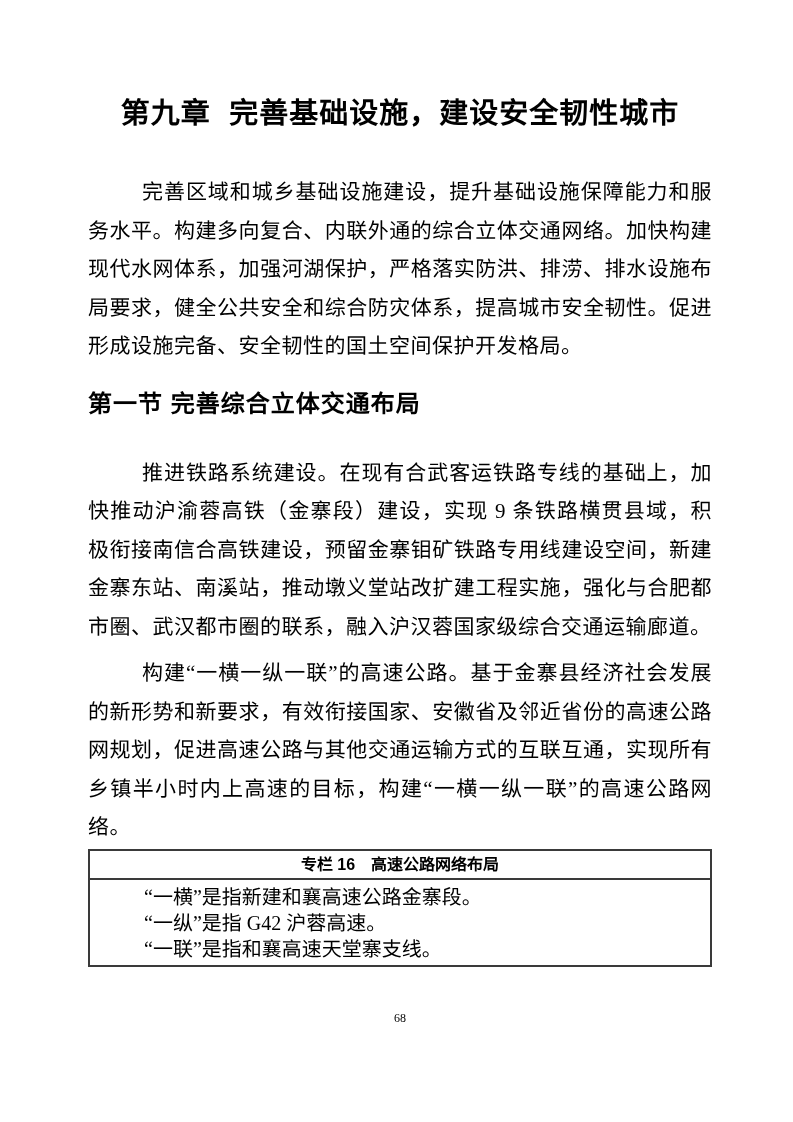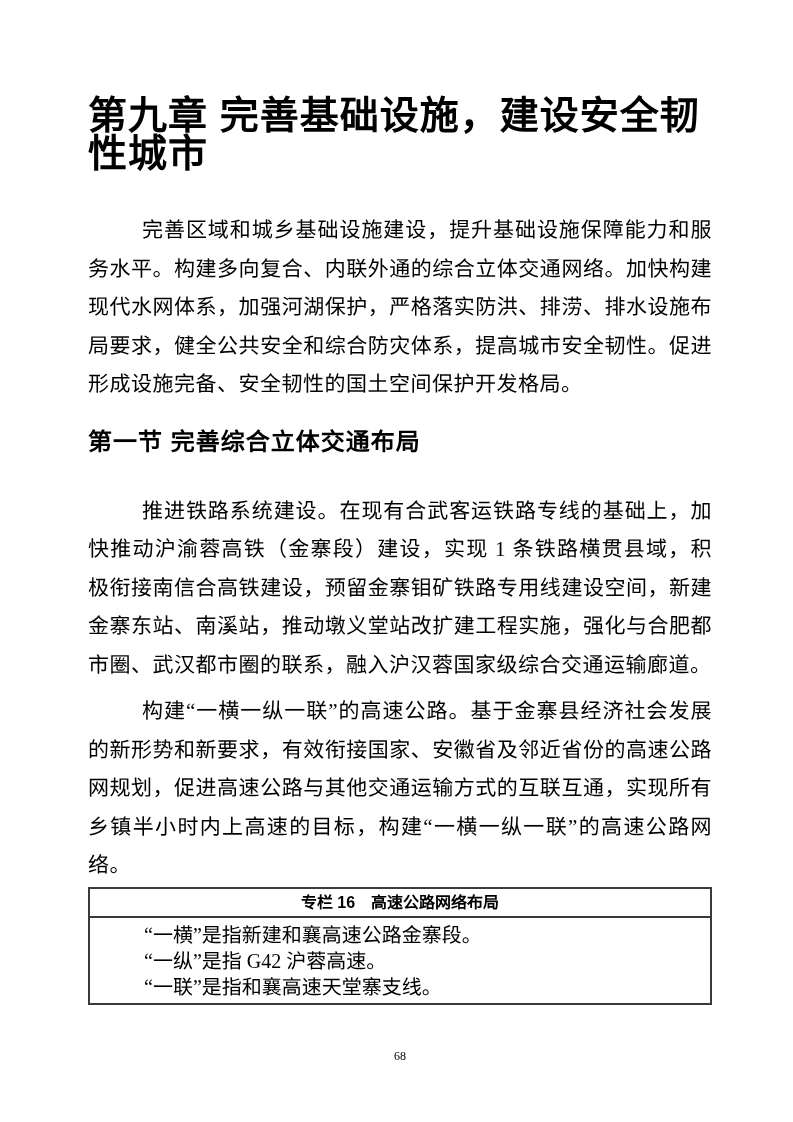--- a/index.html
+++ b/index.html
@@ -14,26 +14,26 @@
     margin: 0 auto;
     background: #ffffff;
     color: #000000;
     box-sizing: border-box;
     padding: 97px 81px 0 88px;
     font-family: "Liberation Serif", "DejaVu Serif", serif;
     overflow: hidden;
   }
   .chapter-title {
     margin: 0 0 38px 0;
-    font-size: 39px;
+    font-size: 29px;
     line-height: 38px;
     font-weight: bold;
-    text-align: left;
+    text-align: center;
     letter-spacing: 1px;
-    font-family: Liberation Sans, sans-serif;
+    font-family: Liberation Mono, monospace;
   }
   .body-para {
     margin: 0;
     font-size: 21px;
     line-height: 38.5px;
     text-align: justify;
     text-justify: inter-character;
     text-indent: 54px;
     letter-spacing: 0.5px;
   }
@@ -84,21 +84,21 @@
 <body>
 
 <div class="page">
 
   <h1 class="chapter-title">第九章 完善基础设施，建设安全韧性城市</h1>
 
   <p class="body-para">完善区域和城乡基础设施建设，提升基础设施保障能力和服务水平。构建多向复合、内联外通的综合立体交通网络。加快构建现代水网体系，加强河湖保护，严格落实防洪、排涝、排水设施布局要求，健全公共安全和综合防灾体系，提高城市安全韧性。促进形成设施完备、安全韧性的国土空间保护开发格局。</p>
 
   <h2 class="section-heading">第一节 完善综合立体交通布局</h2>
 
-  <p class="body-para">推进铁路系统建设。在现有合武客运铁路专线的基础上，加快推动沪渝蓉高铁（金寨段）建设，实现 1 条铁路横贯县域，积极衔接南信合高铁建设，预留金寨钼矿铁路专用线建设空间，新建金寨东站、南溪站，推动墩义堂站改扩建工程实施，强化与合肥都市圈、武汉都市圈的联系，融入沪汉蓉国家级综合交通运输廊道。</p>
+  <p class="body-para">推进铁路系统建设。在现有合武客运铁路专线的基础上，加快推动沪渝蓉高铁（金寨段）建设，实现 9 条铁路横贯县域，积极衔接南信合高铁建设，预留金寨钼矿铁路专用线建设空间，新建金寨东站、南溪站，推动墩义堂站改扩建工程实施，强化与合肥都市圈、武汉都市圈的联系，融入沪汉蓉国家级综合交通运输廊道。</p>
 
   <p class="body-para">构建“一横一纵一联”的高速公路。基于金寨县经济社会发展的新形势和新要求，有效衔接国家、安徽省及邻近省份的高速公路网规划，促进高速公路与其他交通运输方式的互联互通，实现所有乡镇半小时内上高速的目标，构建“一横一纵一联”的高速公路网络。</p>
 
   <div class="callout-box">
     <div class="callout-header">专栏 16　高速公路网络布局</div>
     <div class="callout-body">
       <div class="callout-item">“一横”是指新建和襄高速公路金寨段。</div>
       <div class="callout-item">“一纵”是指 G42 沪蓉高速。</div>
       <div class="callout-item">“一联”是指和襄高速天堂寨支线。</div>
     </div>

